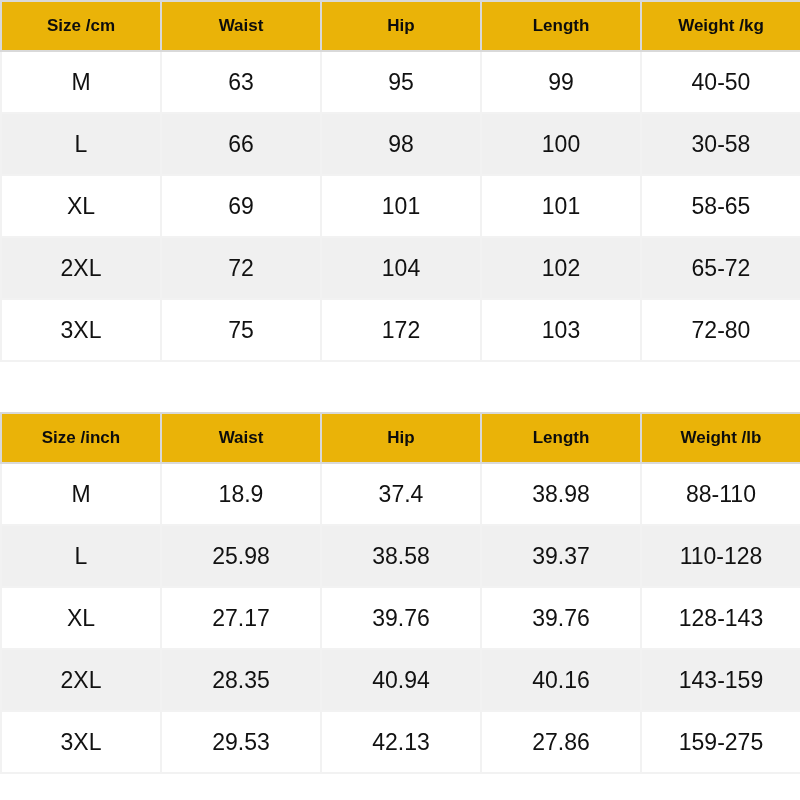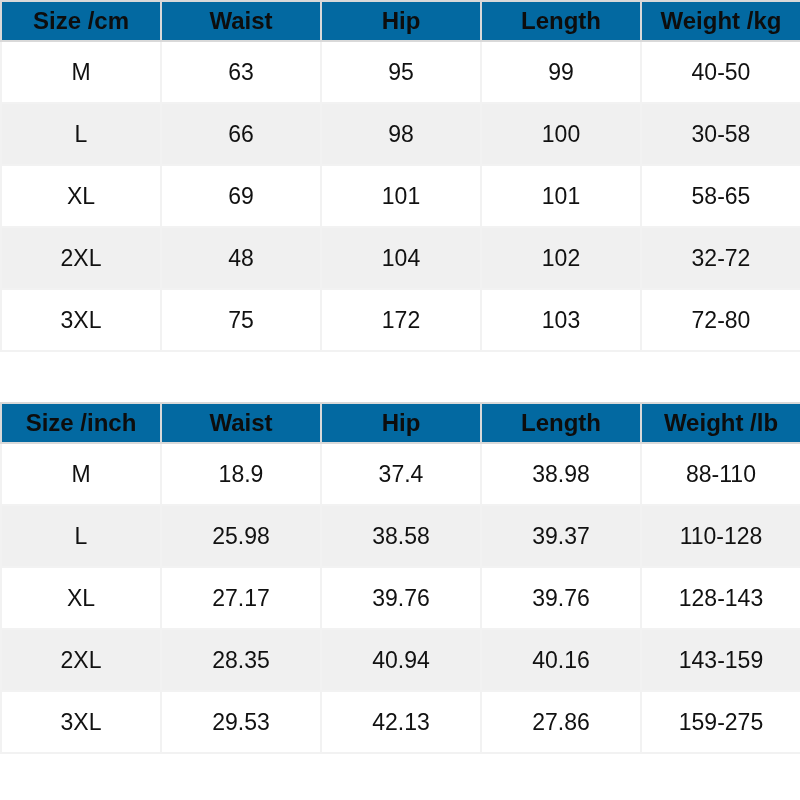--- a/index.html
+++ b/index.html
@@ -37,25 +37,25 @@
     text-align: center;
     vertical-align: middle;
     font-size: 23px;
     color: #111111;
     padding: 0;
     height: 62px;
     box-sizing: border-box;
     font-weight: normal;
   }
   .size-table thead th {
-    background: #0369a1;
+    background: #eab308;
     font-weight: bold;
-    font-size: 24px;
+    font-size: 17px;
     color: #0d0d0d;
-    height: 40px;
+    height: 50px;
     border-color: #d9d9d9;
   }
   .size-table tbody tr.odd td {
     background: #ffffff;
   }
   .size-table tbody tr.even td {
     background: #f0f0f0;
   }
   .table-block { width: 800px; }
   .table-gap {
@@ -104,24 +104,24 @@
         </tr>
         <tr class="odd">
           <td>XL</td>
           <td>69</td>
           <td>101</td>
           <td>101</td>
           <td>58-65</td>
         </tr>
         <tr class="even">
           <td>2XL</td>
-          <td>48</td>
+          <td>72</td>
           <td>104</td>
           <td>102</td>
-          <td>32-72</td>
+          <td>65-72</td>
         </tr>
         <tr class="odd">
           <td>3XL</td>
           <td>75</td>
           <td>172</td>
           <td>103</td>
           <td>72-80</td>
         </tr>
       </tbody>
     </table>

